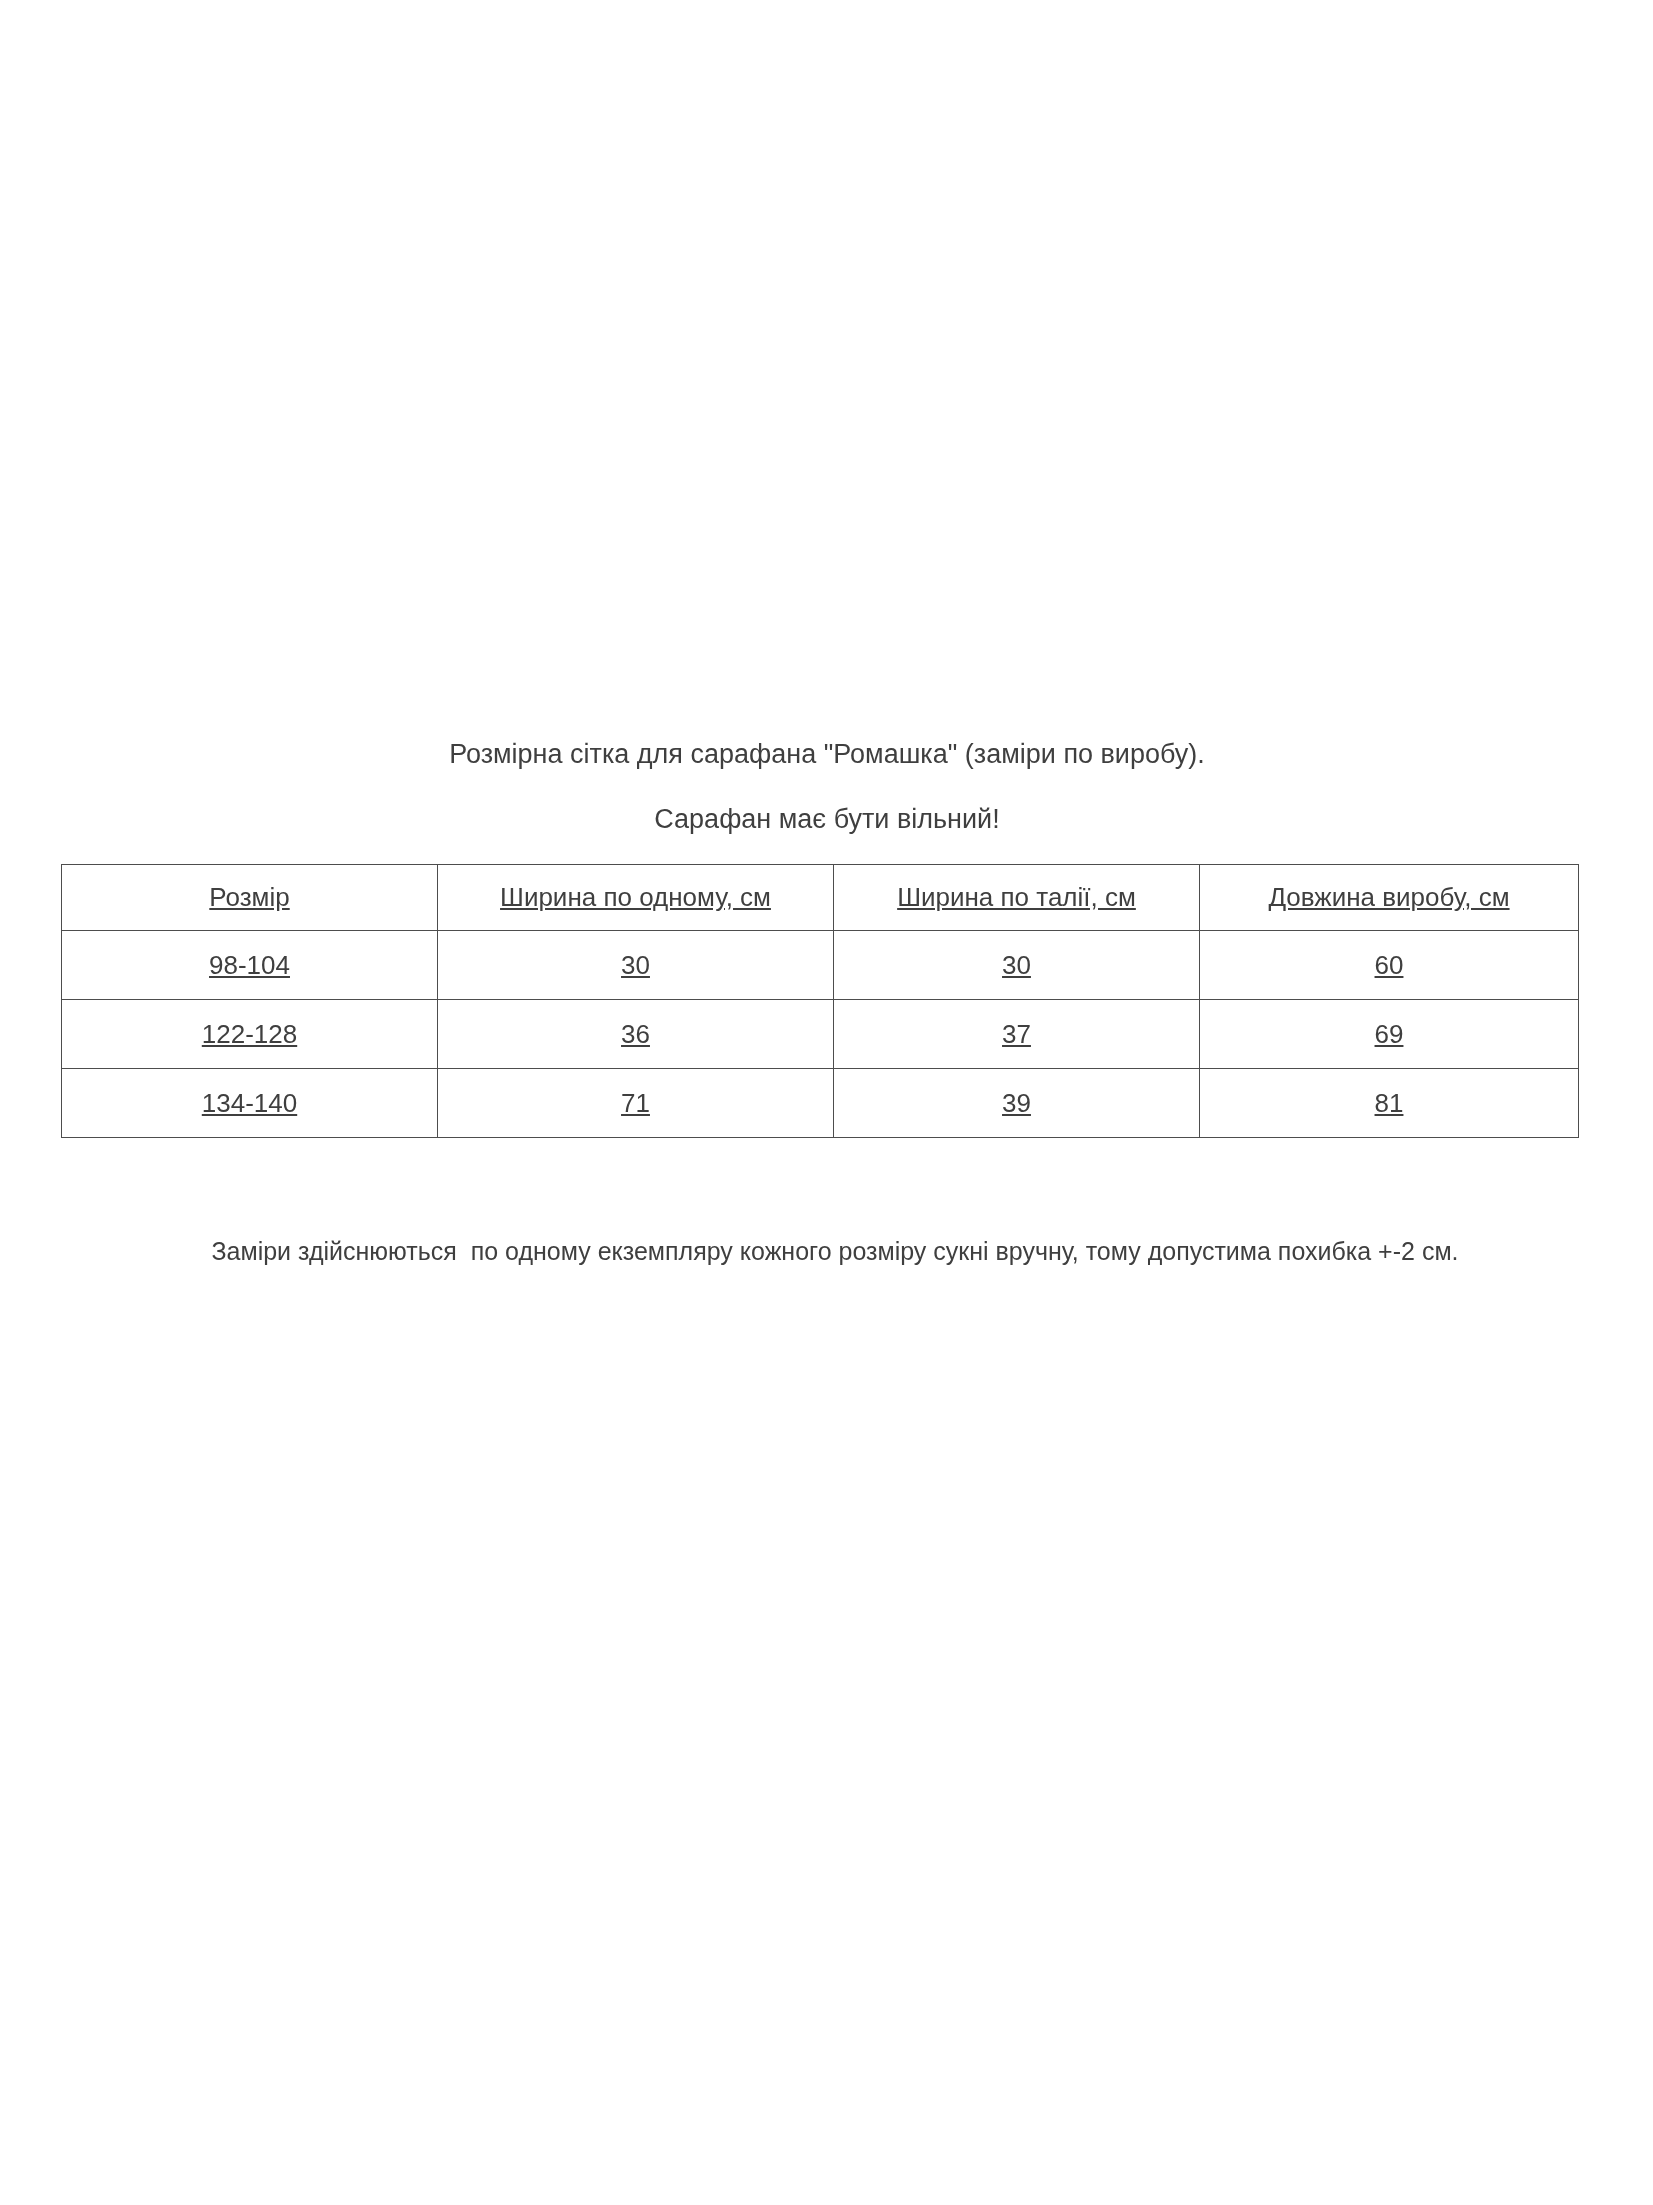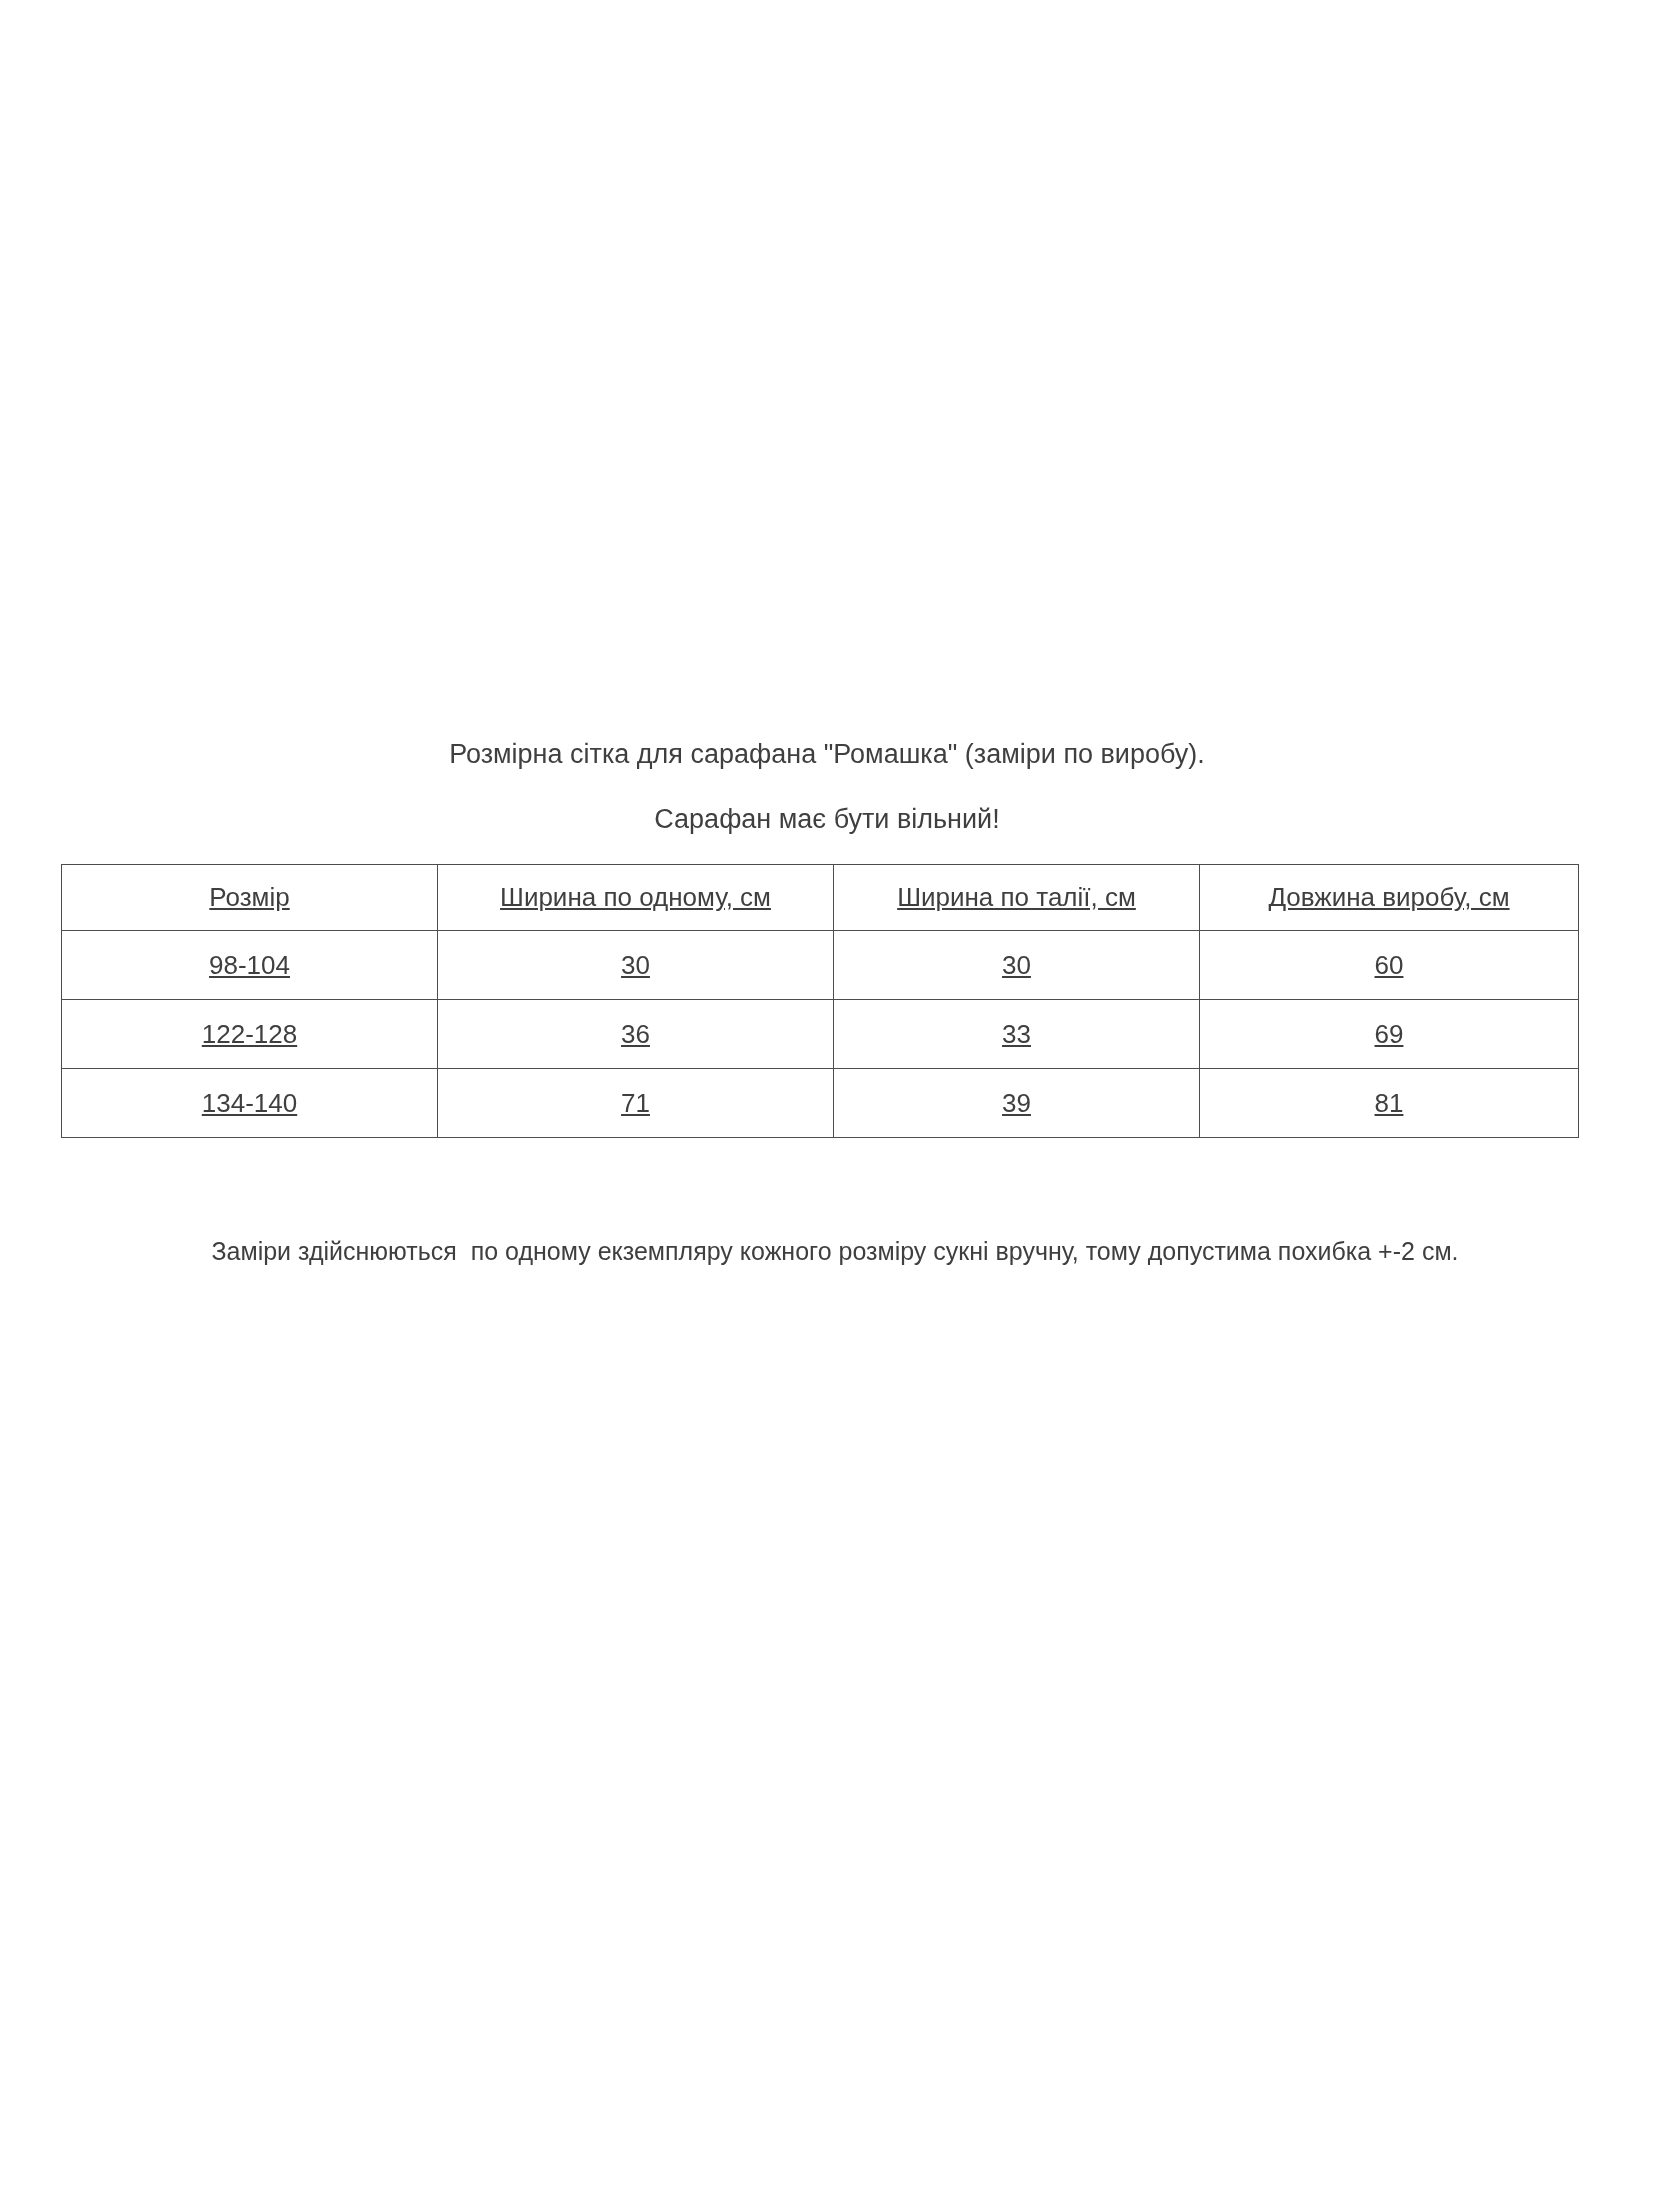--- a/index.html
+++ b/index.html
@@ -96,21 +96,21 @@
   <tbody>
     <tr>
       <td>98-104</td>
       <td>30</td>
       <td>30</td>
       <td>60</td>
     </tr>
     <tr>
       <td>122-128</td>
       <td>36</td>
-      <td>33</td>
+      <td>37</td>
       <td>69</td>
     </tr>
     <tr>
       <td>134-140</td>
       <td>71</td>
       <td>39</td>
       <td>81</td>
     </tr>
   </tbody>
 </table>

